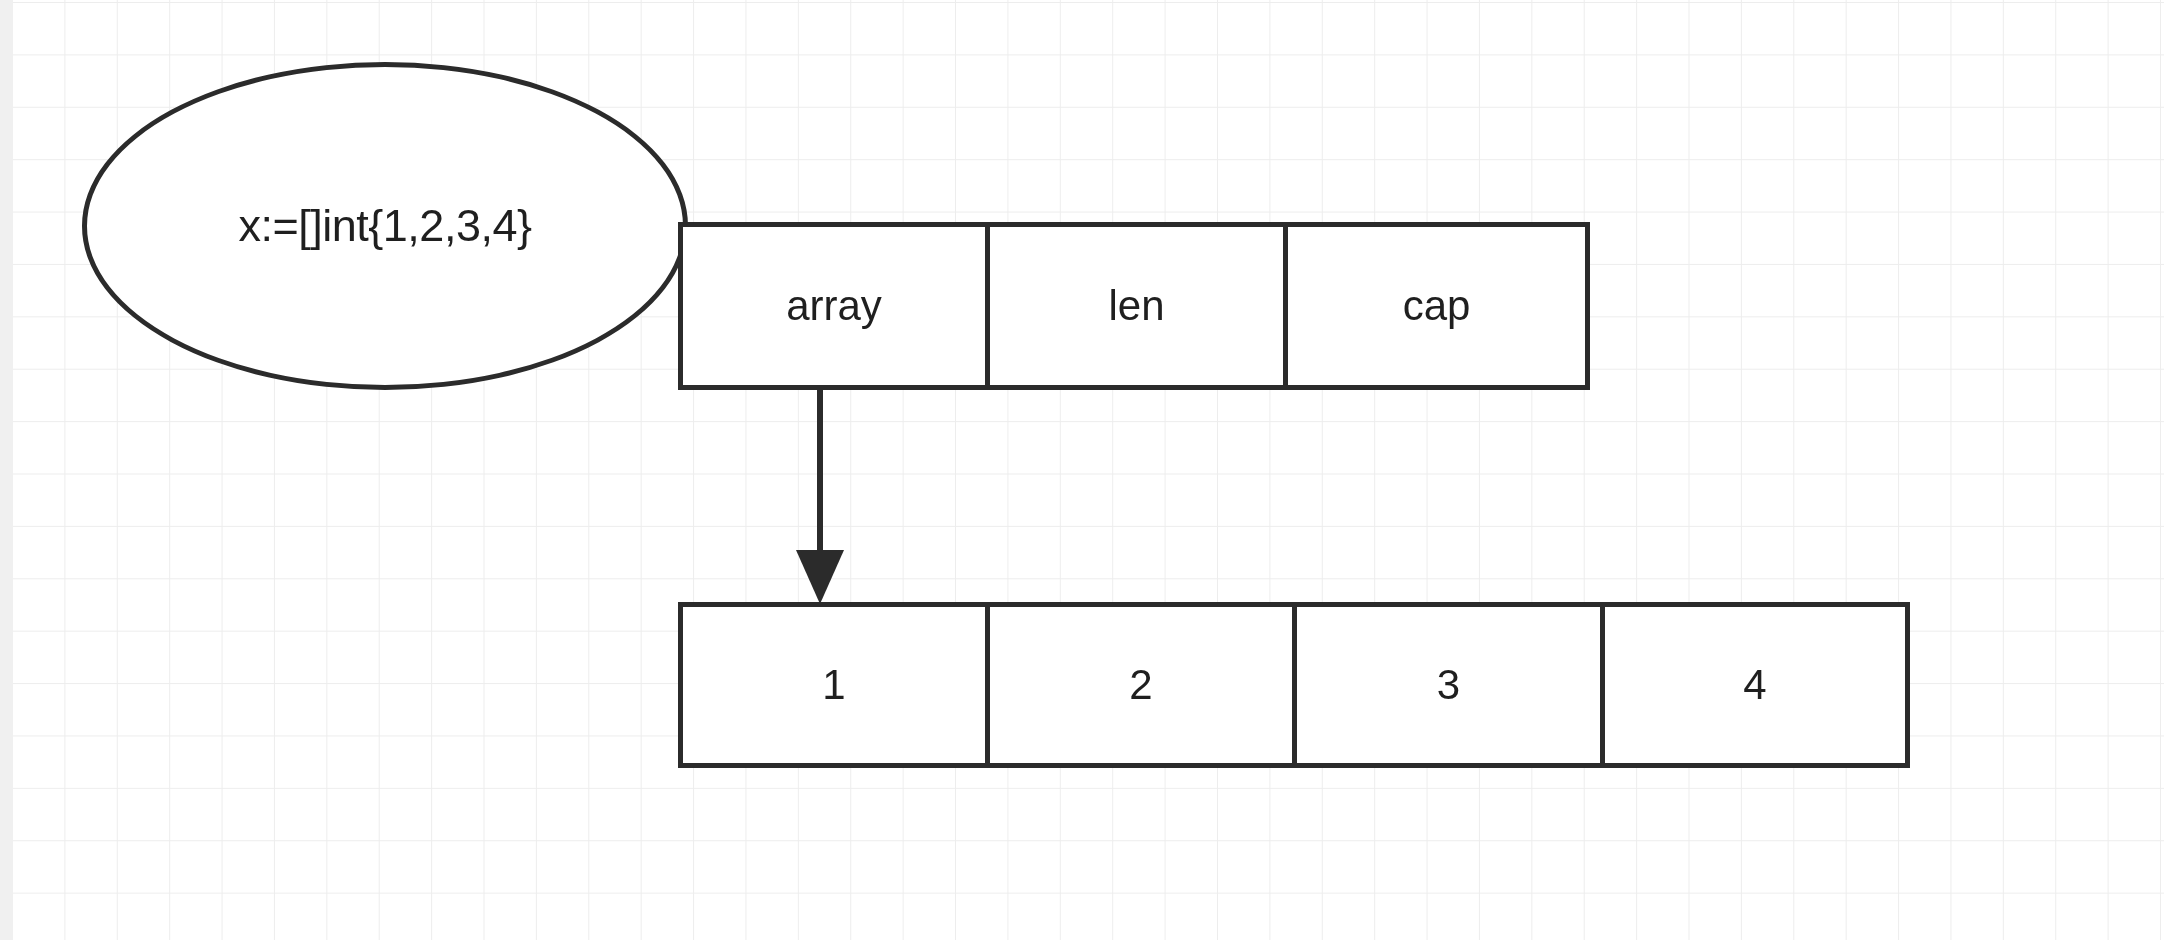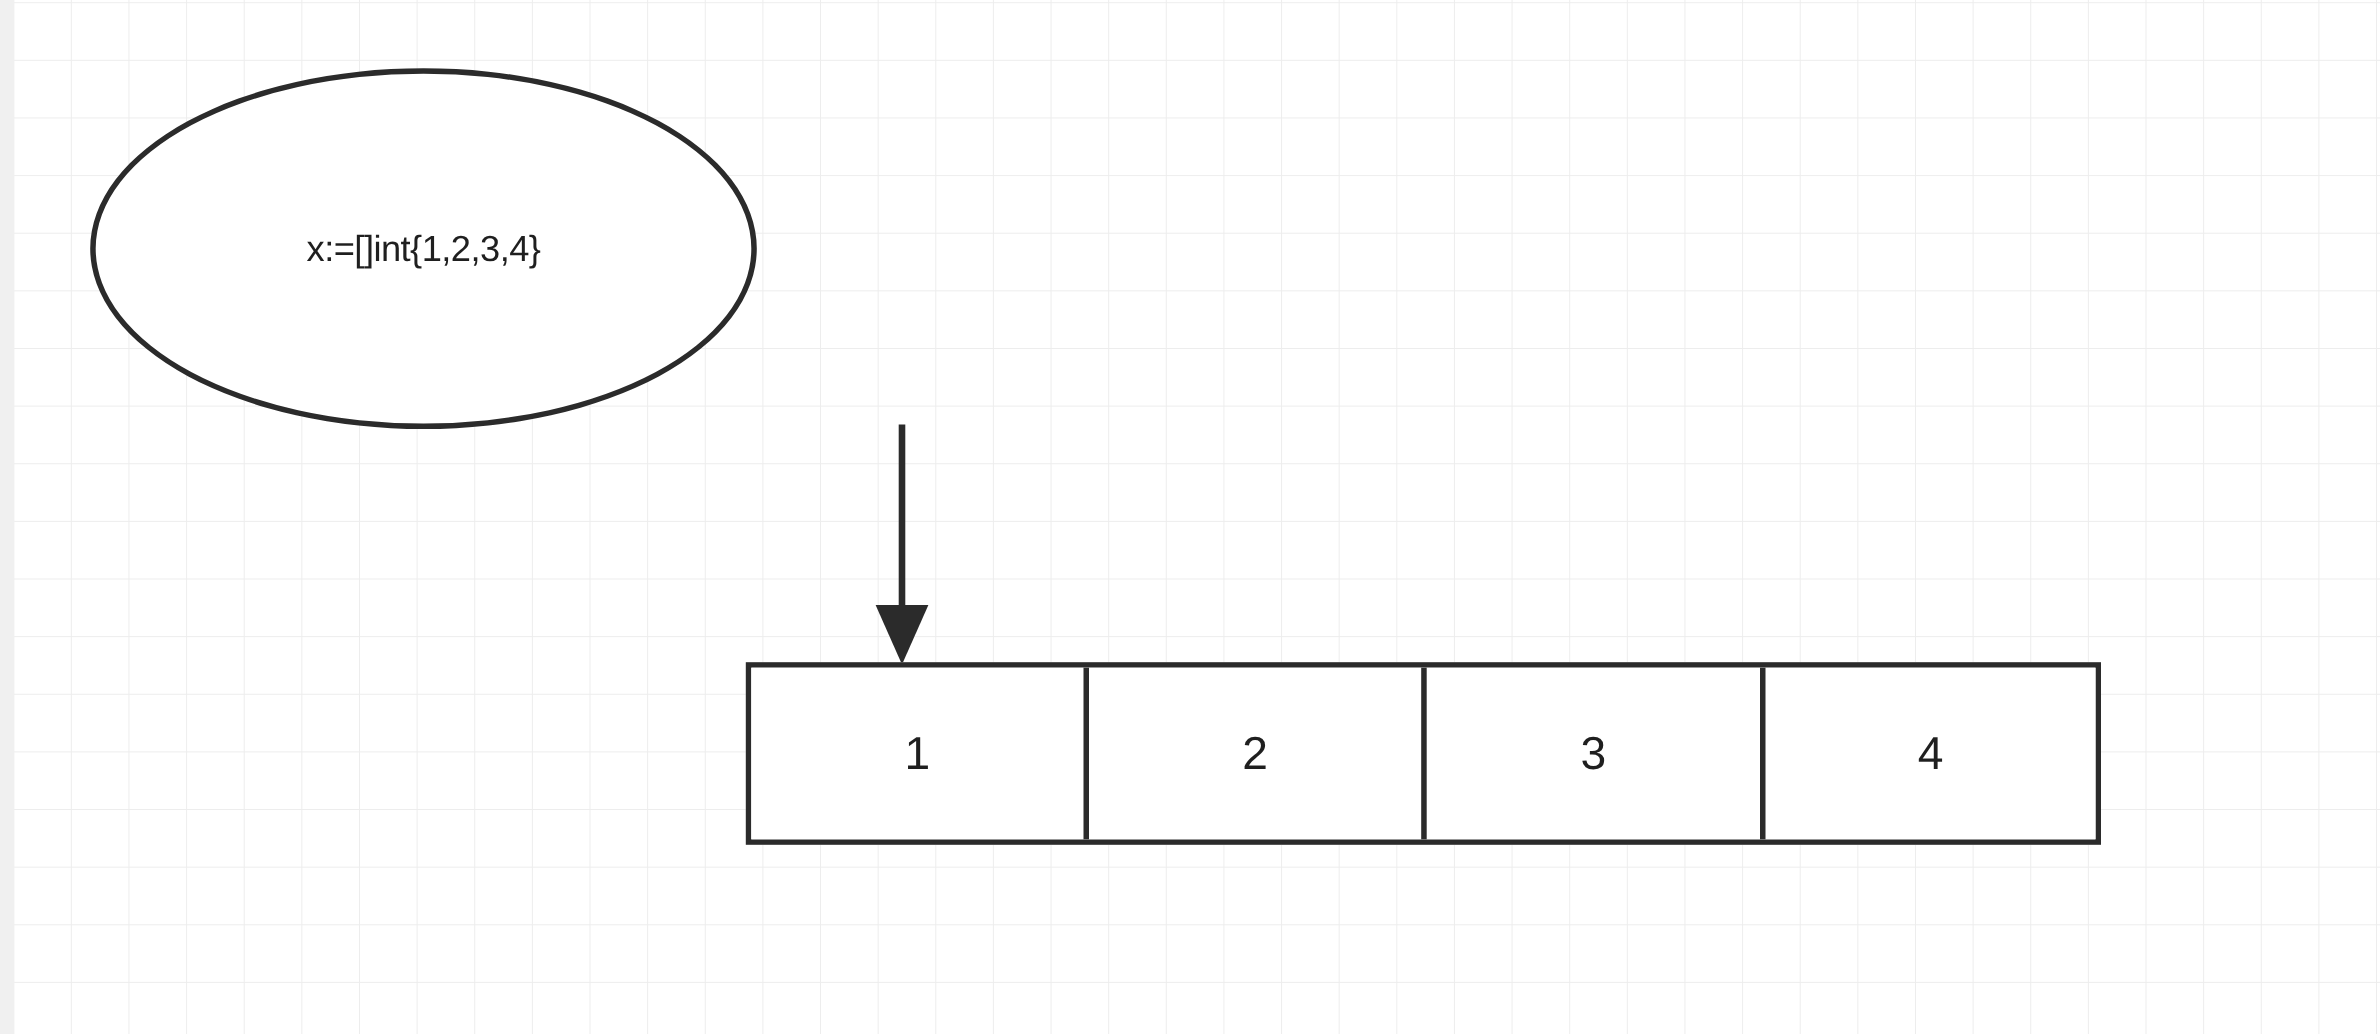--- a/index.html
+++ b/index.html
@@ -66,21 +66,21 @@
     border: 5px solid #2b2b2b;
     border-radius: 50%;
     background: #ffffff;
     box-sizing: border-box;
   }
   #ellipse-text {
     left: 82px;
     top: 62px;
     width: 606px;
     height: 328px;
-    font-size: 33px;
+    font-size: 45px;
     letter-spacing: -0.5px;
   }
 
   
   #slice-header {
     position: absolute;
     left: 678px;
     top: 222px;
     width: 912px;
     height: 168px;
@@ -152,20 +152,25 @@
 <div id="canvas">
 
   <div id="grid-layer"></div>
   <div id="left-gutter"></div>
 
   <div id="drawing">
 
     <div id="ellipse-shape"></div>
     <div id="ellipse-text" class="node-label">x:=[]int{1,2,3,4}</div>
 
+    <div id="slice-header">
+      <div class="cell cell-array">array</div>
+      <div class="cell cell-len">len</div>
+      <div class="cell cell-cap">cap</div>
+    </div>
 
     <svg id="pointer-arrow" viewBox="0 0 120 222" aria-hidden="true">
       <line x1="60" y1="0" x2="60" y2="182" stroke="#2b2b2b" stroke-width="6"></line>
       <polygon points="60,218 36,164 84,164" fill="#2b2b2b"></polygon>
     </svg>
 
     <div id="backing-array">
       <div class="cell cell-0">1</div>
       <div class="cell cell-1">2</div>
       <div class="cell cell-2">3</div>

